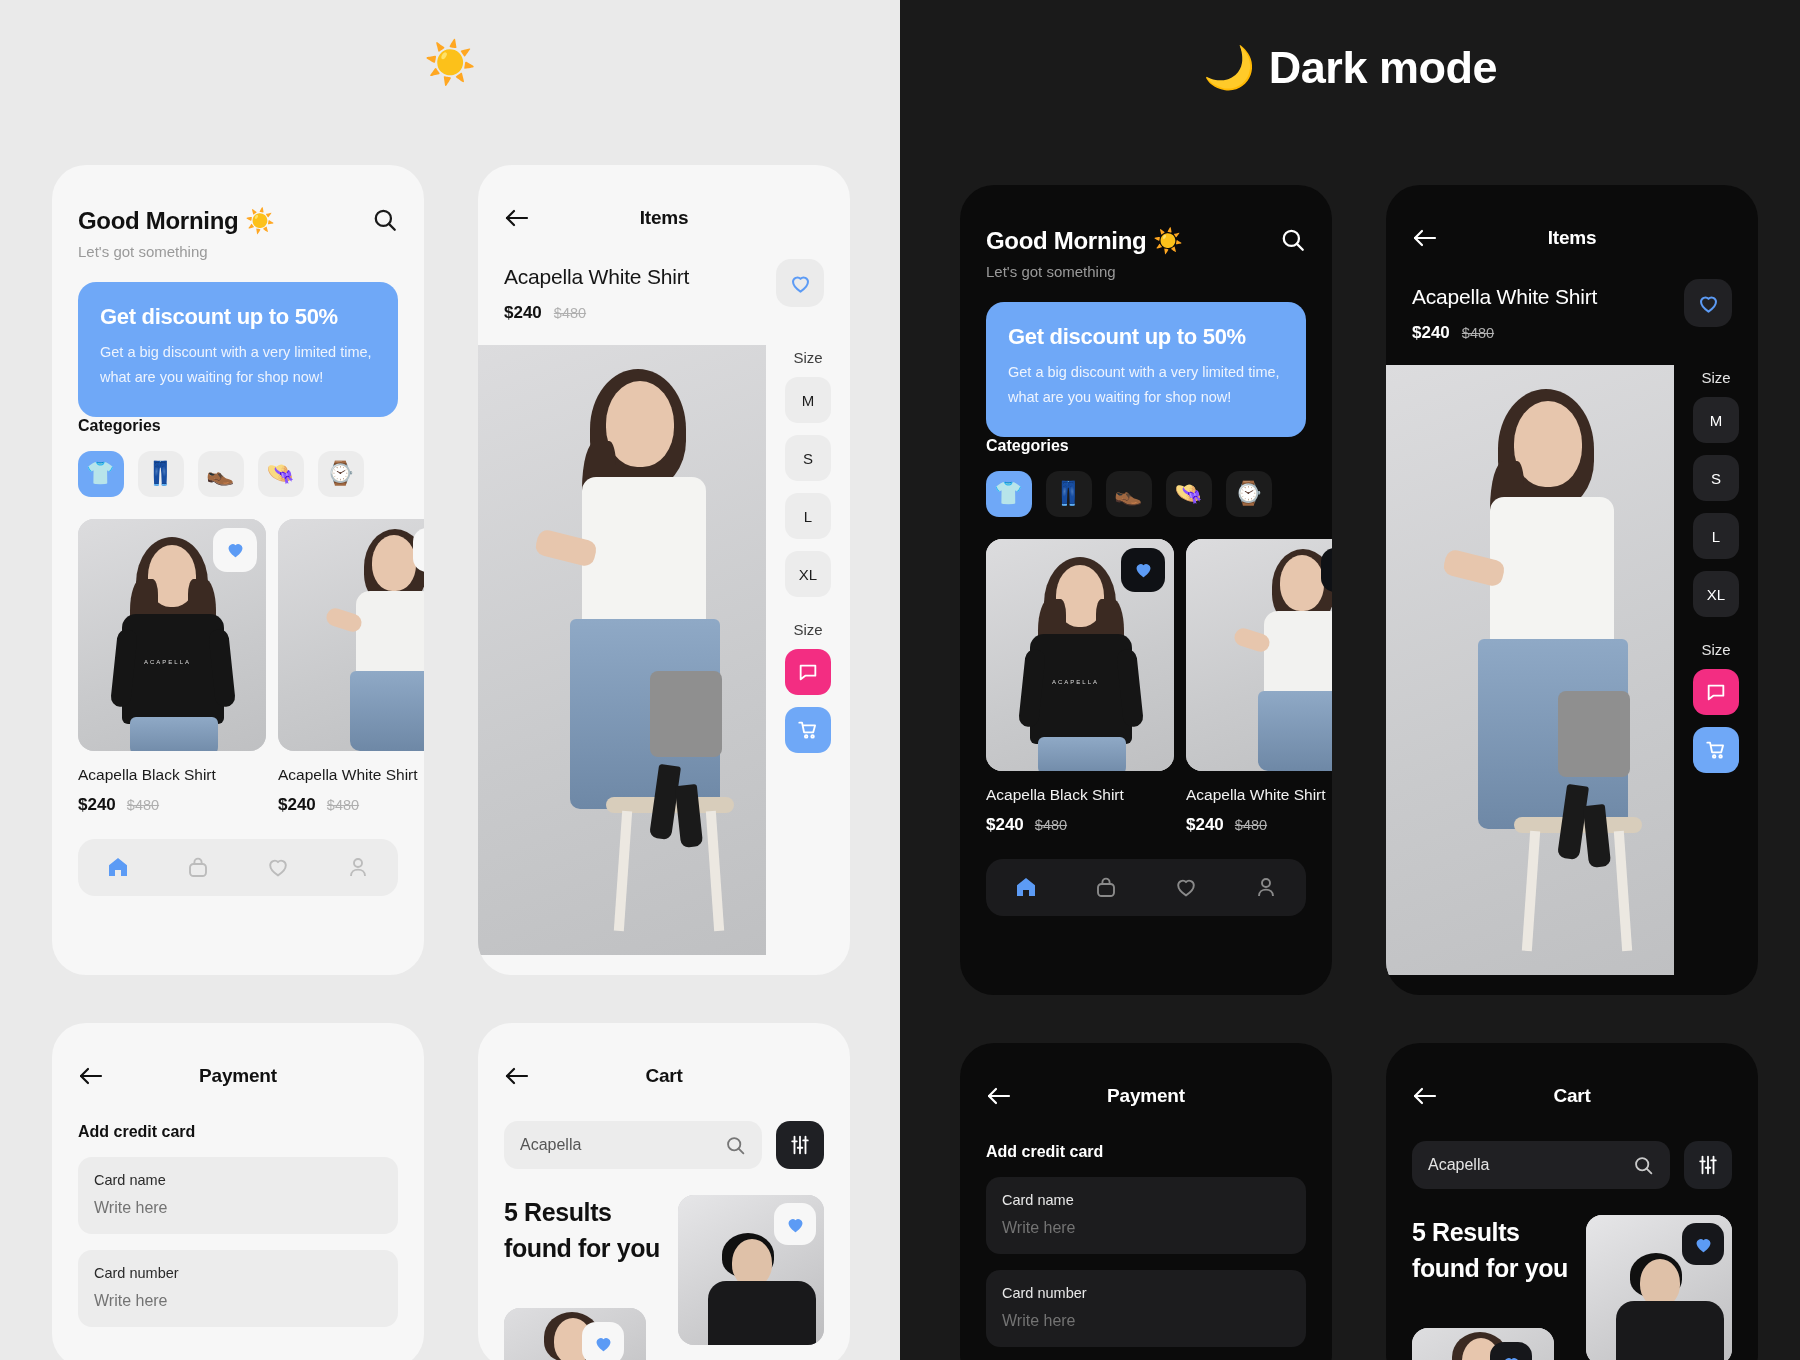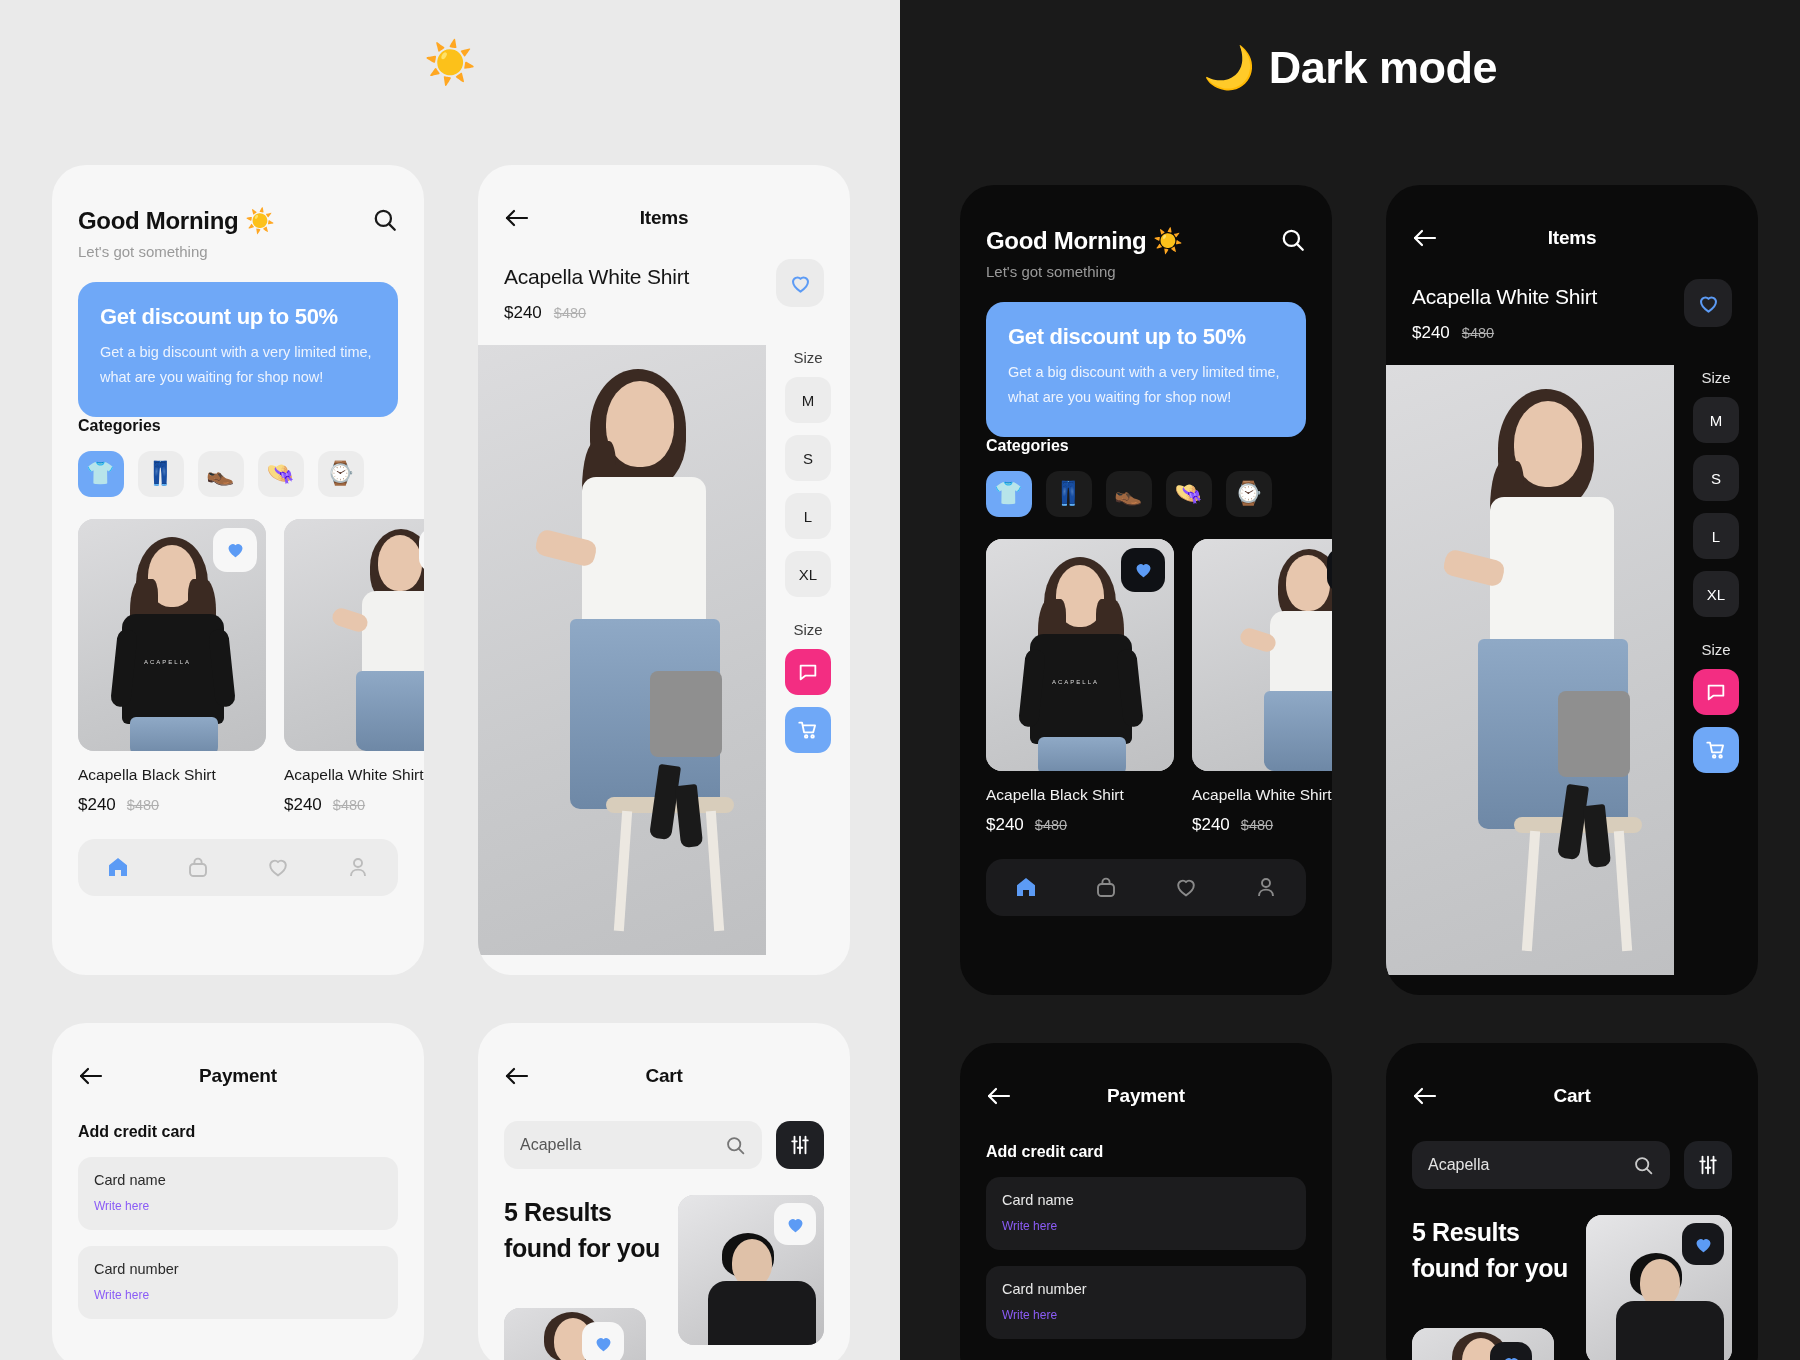--- a/index.html
+++ b/index.html
@@ -82,39 +82,39 @@
   .cats { display: flex; gap: 14px; margin-top: 16px; }
   .cat {
     width: 46px; height: 46px; border-radius: 13px;
     display: flex; align-items: center; justify-content: center;
     font-size: 23px; line-height: 1; cursor: pointer;
   }
   .light .cat { background: #ececec; }
   .dark  .cat { background: #1c1c1c; }
   .cat.active { background: #6fa8f7 !important; }
 
-  .products { display: flex; gap: 18px; margin-top: 22px; justify-content: space-between; }
+  .products { display: flex; gap: 12px; margin-top: 22px; justify-content: space-between; }
   .product { width: 188px; flex: 0 0 188px; }
   .prod-img {
     height: 232px; border-radius: 16px; position: relative; overflow: hidden;
     background: #d5d5d7;
   }
   .fav-chip {
     position: absolute; right: 9px; top: 9px;
     width: 44px; height: 44px; border-radius: 14px;
     display: flex; align-items: center; justify-content: center; cursor: pointer;
   }
   .light .fav-chip { background: #f7f7f7; }
   .dark  .fav-chip { background: #0f1115; }
   .heart-fill { width: 21px; height: 21px; fill: #5c9bf5; }
   .prod-name { font-size: 15.5px; margin-top: 15px; white-space: nowrap; }
   .light .prod-name { color: #1a1a1a; }
   .dark  .prod-name { color: #f2f2f2; }
   .prod-prices { margin-top: 11px; display: flex; gap: 11px; align-items: baseline; }
-  .price-now { font-size: 17px; font-weight: 400; }
+  .price-now { font-size: 17px; font-weight: 700; }
   .light .price-now { color: #111; }
   .dark  .price-now { color: #fff; }
   .price-old { font-size: 14.5px; text-decoration: line-through; color: #b0b0b0; }
 
   .bottom-nav {
     margin-top: 24px; height: 57px; border-radius: 17px;
     display: flex; align-items: center; justify-content: space-around;
   }
   .light .bottom-nav { background: #ececec; }
   .dark  .bottom-nav { background: #1b1b1d; }
@@ -172,21 +172,21 @@
   
   .pay-label { font-size: 16px; font-weight: 700; margin-top: 28px; }
   .light .pay-label { color: #111; }
   .dark  .pay-label { color: #fff; }
   .field { border-radius: 14px; padding: 15px 16px 17px 16px; margin-top: 16px; }
   .light .field { background: #ececec; }
   .dark  .field { background: #1c1c1e; }
   .field-label { font-size: 14.5px; }
   .light .field-label { color: #2a2a2a; }
   .dark  .field-label { color: #e8e8e8; }
-  .field-input { font-size: 12px; margin-top: 11px; color: #8b5cf6; }
+  .field-input { font-size: 16px; margin-top: 11px; color: #737373; }
 
   
   .cart-search-row { display: flex; gap: 14px; margin-top: 26px; }
   .cart-search {
     flex: 1; height: 48px; border-radius: 14px;
     display: flex; align-items: center; justify-content: space-between;
     padding: 0 16px;
   }
   .light .cart-search { background: #ececec; }
   .dark  .cart-search { background: #202023; }

